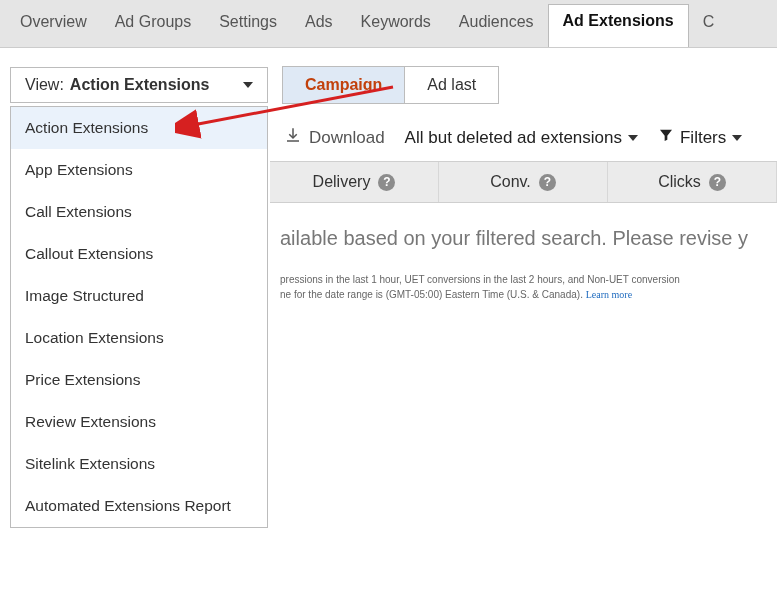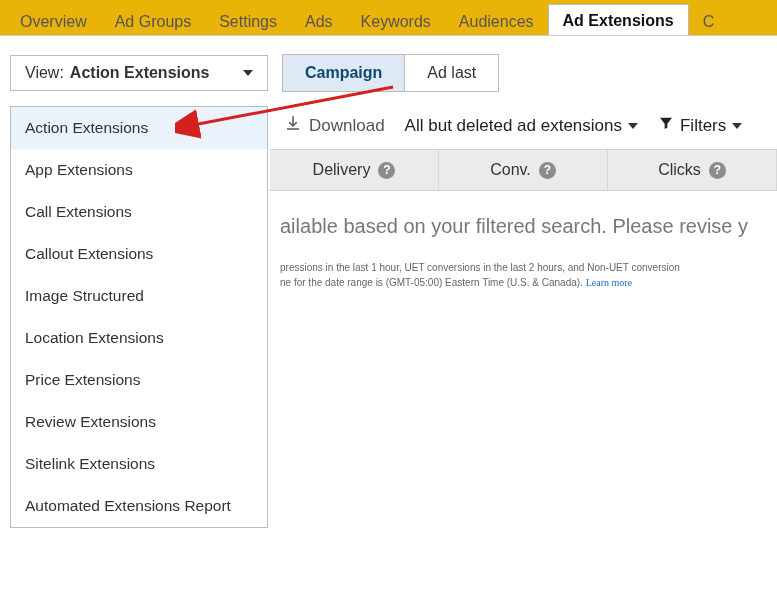--- a/index.html
+++ b/index.html
@@ -5,25 +5,25 @@
   * { box-sizing: border-box; margin: 0; padding: 0; }
   body {
     font-family: "Segoe UI", Arial, sans-serif;
     font-size: 15px;
     color: #333;
     background: #fff;
     width: 777px;
     overflow: hidden;
   }
   .topbar {
-    background: #eab308;
+    background: #e5e5e5;
     border-bottom: 1px solid #ccc;
     display: flex;
     align-items: stretch;
-    height: 36px;
+    height: 48px;
     padding-left: 6px;
   }
   .topbar .tab {
     padding: 13px 14px 0 14px;
     color: #555;
     font-size: 16px;
     cursor: pointer;
     white-space: nowrap;
   }
   .topbar .tab.active {
@@ -67,21 +67,21 @@
     border: 1px solid #bcbcbc;
   }
   .scope-tabs .stab {
     padding: 9px 22px;
     font-size: 16px;
     cursor: pointer;
   }
   .scope-tabs .stab.active {
     background: #dfe9f5;
     font-weight: 700;
-    color: #0c4a6e;
+    color: #c2410c;
     border-right: 1px solid #bcbcbc;
   }
   .dropdown-menu {
     position: absolute;
     left: 10px;
     top: 106px;
     width: 258px;
     background: #fff;
     border: 1px solid #bcbcbc;
     z-index: 10;

